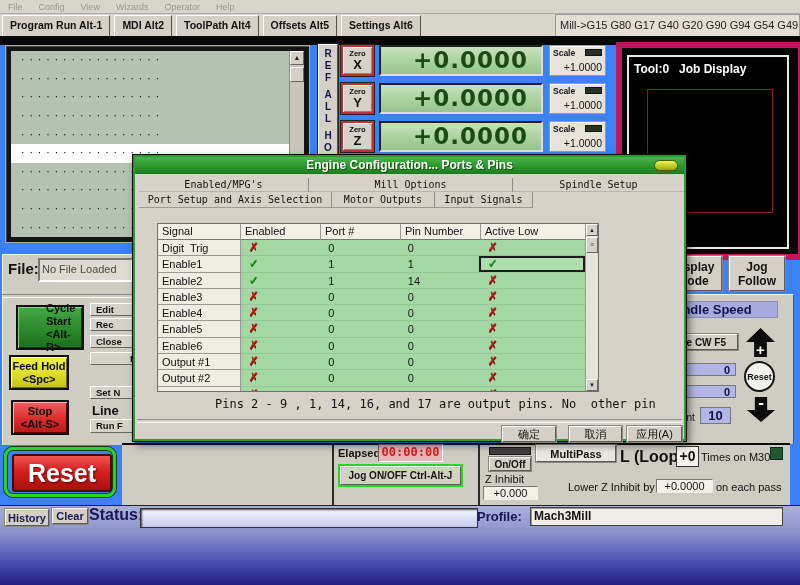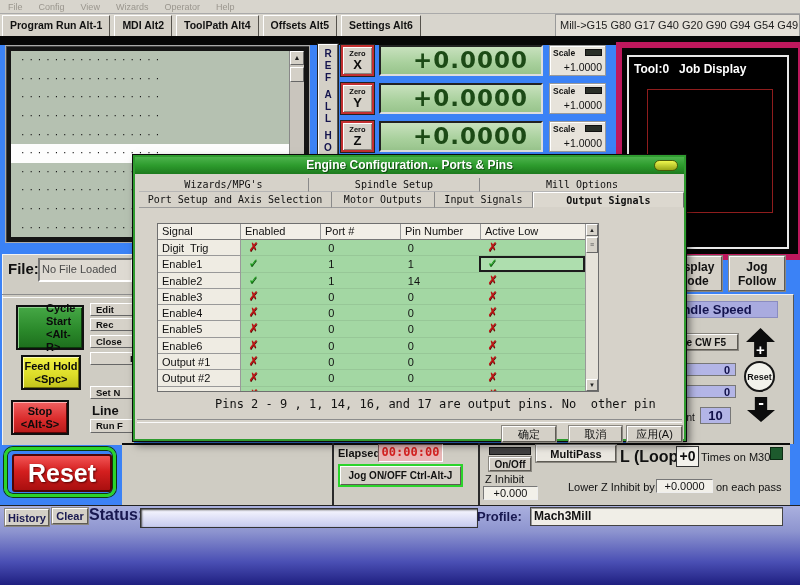--- a/index.html
+++ b/index.html
@@ -195,21 +195,21 @@
 
   <div class="leftpanel"></div>
   <span class="lbl" style="left:8px;top:260px;font-size:15px;font-weight:bold;">File:</span>
   <div class="abs" style="left:38px;top:258px;width:95px;height:24px;background:#dedad2;border:2px solid;border-color:#777 #fff #fff #777;box-sizing:border-box;font-size:11px;color:#4a4a4a;line-height:19px;padding-left:2px;overflow:hidden;white-space:nowrap;">No File Loaded</div>
   <div class="abs" style="left:2px;top:294px;width:131px;height:2px;border-top:1px solid #8d8d8d;border-bottom:1px solid #fafafa;"></div>
 
   <div class="bigbtn" style="left:16px;top:305px;width:68px;height:45px;background:linear-gradient(180deg,#46a846 0%,#2b8a2b 55%,#1d6e1d 100%);box-shadow:inset 1px 1px 0 #8fd08f, inset -1px -1px 0 #0b3c0b;padding-left:28px;">
     <span>Cycle Start</span>
       <span>&lt;Alt-R&gt;</span>
   </div>
-  <div class="bigbtn" style="left:21px;top:355px;width:60px;height:35px;background:linear-gradient(180deg,#f0f043 0%,#dede2a 55%,#c2c21c 100%);box-shadow:inset 1px 1px 0 #fdfdb0, inset -1px -1px 0 #6e6e08;">
+  <div class="bigbtn" style="left:9px;top:355px;width:60px;height:35px;background:linear-gradient(180deg,#f0f043 0%,#dede2a 55%,#c2c21c 100%);box-shadow:inset 1px 1px 0 #fdfdb0, inset -1px -1px 0 #6e6e08;">
     <span>Feed Hold</span>
       <span>&lt;Spc&gt;</span>
   </div>
   <div class="bigbtn" style="left:11px;top:400px;width:58px;height:35px;background:linear-gradient(180deg,#f06060 0%,#da2c2c 55%,#b81a1a 100%);box-shadow:inset 1px 1px 0 #ffb0b0, inset -1px -1px 0 #5c0707;">
     <span>Stop</span>
       <span>&lt;Alt-S&gt;</span>
   </div>
 
   <div class="sbtn" style="top:303px;">Edit</div>
   <div class="sbtn" style="top:318px;">Rec</div>
@@ -327,29 +327,28 @@
   <div class="btn abs" style="left:52px;top:508px;width:36px;height:16px;font-size:11px;color:#181850;">Clear</div>
   <span class="lbl navytxt" style="left:89px;top:506px;font-size:16px;">Status:</span>
   <div class="statusfield"></div>
   <span class="lbl navytxt" style="left:477px;top:509px;font-size:13px;">Profile:</span>
   <div class="abs" style="left:530px;top:507px;width:253px;height:19px;background:#f0eee7;border:1px solid #444;box-shadow:inset 1px 1px 0 #999;box-sizing:border-box;font-size:12px;font-weight:bold;color:#111;line-height:17px;padding-left:3px;">Mach3Mill</div>
 
   <div class="dialog">
     <div class="dtitle">Engine Configuration... Ports &amp; Pins</div>
     <div class="dpill"></div>
     <div class="trow" style="top:21px;" id="dtabs1">
-        <div class="tcell t1" style="width: 170px;">Wizards/MPG's</div>
+        <div class="tcell t1" style="width: 170px;">Enabled/MPG's</div>
+        <div class="tcell t1" style="width: 204px;">Mill Options</div>
         <div class="tcell t1" style="width: 171px;">Spindle Setup</div>
-        <div class="tcell t1" style="width: 204px;">Mill Options</div>
       </div>
     <div class="trow" style="top:35px;" id="dtabs2">
         <div class="tcell t2" style="width: 193px;">Port Setup and Axis Selection</div>
         <div class="tcell t2" style="width: 103px;">Motor Outputs</div>
         <div class="tcell t2" style="width: 98px;">Input Signals</div>
-        <div class="tcell t2 active" style="width: 151px;">Output Signals</div>
       </div>
     <div class="dtable">
       <div class="dhead" id="dhead">
           <div class="dhcell" style="width: 83px;">Signal</div>
           <div class="dhcell" style="width: 80px;">Enabled</div>
           <div class="dhcell" style="width: 80px;">Port #</div>
           <div class="dhcell" style="width: 80px;">Pin Number</div>
           <div class="dhcell" style="width: 106px;">Active Low</div>
         </div>
       <div class="drows" id="drows">

